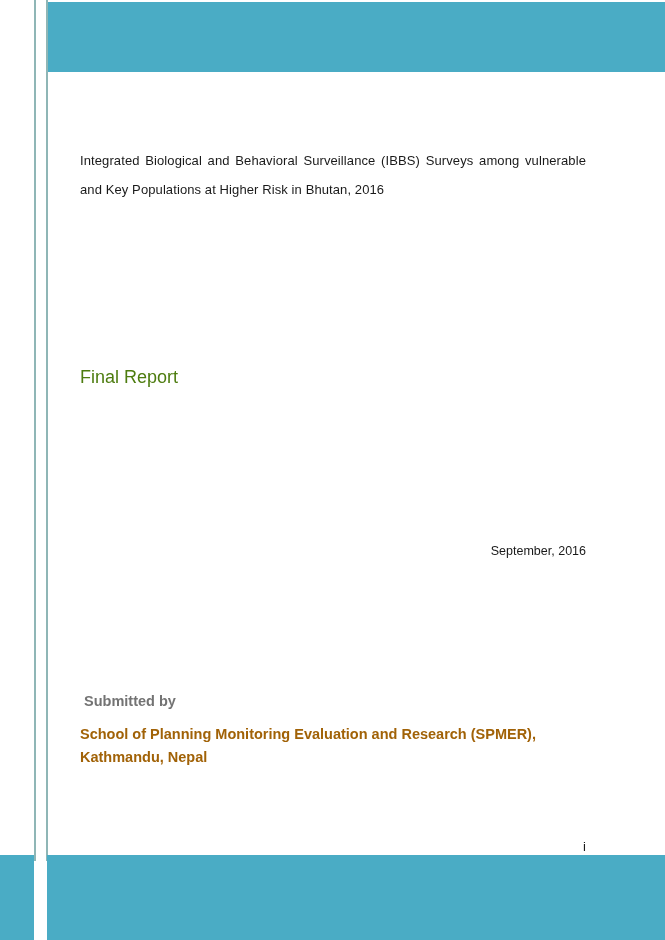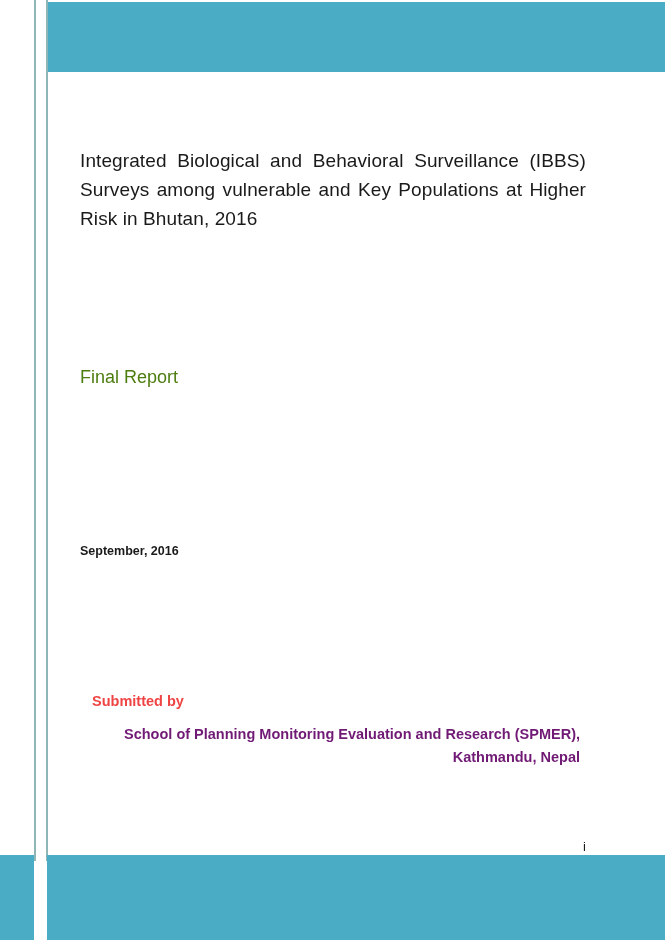--- a/index.html
+++ b/index.html
@@ -68,21 +68,21 @@
     width: 506px;
     height: 940px;
   }
 
   .doc-title {
     position: absolute;
     top: 146px;
     left: 0;
     width: 506px;
     margin: 0;
-    font-size: 19px;
+    font-size: 13px;
     line-height: 29px;
     font-weight: 400;
     color: #1a1a1a;
     text-align: justify;
     text-align-last: left;
     letter-spacing: 0.1px;
   }
 
   .doc-subtitle {
     position: absolute;
@@ -97,47 +97,47 @@
   }
 
   .doc-date {
     position: absolute;
     top: 543px;
     left: 0;
     width: 506px;
     margin: 0;
     font-size: 12.5px;
     line-height: 17px;
-    font-weight: 700;
+    font-weight: 400;
     color: #1a1a1a;
+    text-align: right;
   }
 
   .submitted-label {
     position: absolute;
     top: 691px;
-    left: 12px;
+    left: 4px;
     width: 506px;
     margin: 0;
     font-size: 14.5px;
     line-height: 20px;
     font-weight: 700;
-    color: #ef4444;
+    color: #737373;
   }
 
   .submitted-org {
     position: absolute;
     top: 723px;
     left: 0;
     width: 500px;
     margin: 0;
     font-size: 14.5px;
     line-height: 23px;
     font-weight: 700;
-    color: #701a75;
-    text-align: right;
+    color: #a16207;
   }
 
   .page-number {
     position: absolute;
     top: 839px;
     left: 0;
     width: 506px;
     margin: 0;
     font-size: 13px;
     line-height: 16px;

